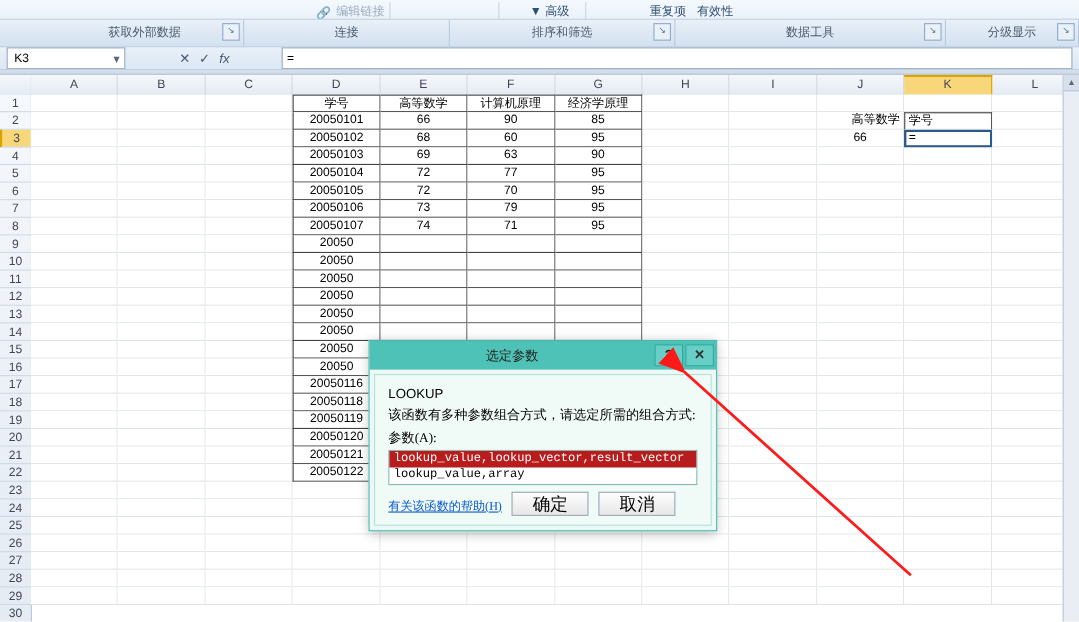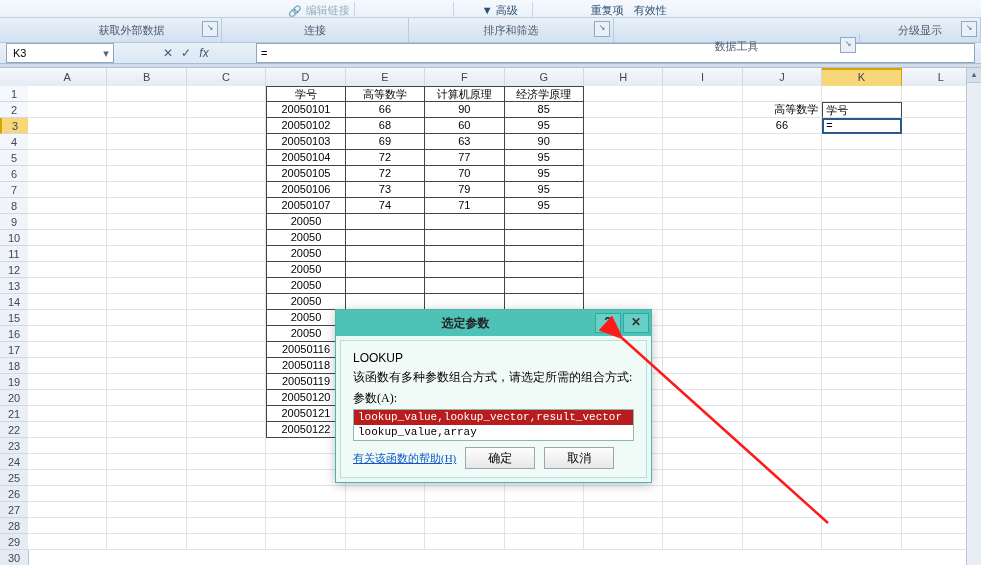--- a/index.html
+++ b/index.html
@@ -183,21 +183,21 @@
   }
   .dialog-title {
     height:26px;
     background:#4ec2b7;
     color:#222;
     display:flex;
     align-items:center;
     font-size:12px;
     position:relative;
   }
-  .dialog-title .t { flex:1; text-align:center; font-weight:bold; }
+  .dialog-title .t { flex:1; text-align:center; font-weight:normal; }
   .dialog-title .help-btn, .dialog-title .close-btn {
     width:24px; height:18px; line-height:16px;
     text-align:center; margin-right:2px;
     background:#67cfc6; border:1px solid #2fa99d;
     font-weight:bold;
   }
   .dialog-title .close-btn { color:#333; }
   .dialog-body {
     padding:10px 12px 8px 12px;
     background:#f0faf7;
@@ -218,21 +218,21 @@
     padding:1px 4px;
     line-height:13px;
   }
   .listbox .opt.sel { background:#b91c1c; color:#fff; }
   .dialog-links { color:#0a58ca; text-decoration:underline; font-size:11px; }
   .dialog-buttons { text-align:right; padding:0 8px 10px 0; }
   .dialog-buttons button {
     width:70px; height:22px; margin-left:6px;
     background:linear-gradient(#fdfdfd,#e7e7e7);
     border:1px solid #9aa6b2;
-    font-size:12px;
+    font-size:16px;
   }
 
   
   .arrow-svg { position:absolute; top:0; left:0; pointer-events:none; }
 
   .scrollbar-right {
     position:absolute; top:0; right:0; width:14px; bottom:0;
     background:#e9eef4; border-left:1px solid #b7c6d8;
   }
   .scrollbar-right .up { position:absolute; top:0; width:100%; height:14px; background:#d7e0ea; text-align:center; line-height:12px; font-size:9px; color:#567; border-bottom:1px solid #b7c6d8;}
@@ -260,21 +260,21 @@
       <span>获取外部数据</span>
       <span class="launcher">↘</span>
     </div>
     <div class="rg" style="width:186px;">
       <span>连接</span>
     </div>
     <div class="rg" style="width:204px;">
       <span>排序和筛选</span>
       <span class="launcher">↘</span>
     </div>
-    <div class="rg" style="width:245px;margin-top:16px;">
+    <div class="rg" style="width:245px;">
       <span>数据工具</span>
       <span class="launcher">↘</span>
     </div>
     <div class="rg" style="flex:1;">
       <span>分级显示</span>
       <span class="launcher">↘</span>
     </div>
   </div>
 </div>
 

